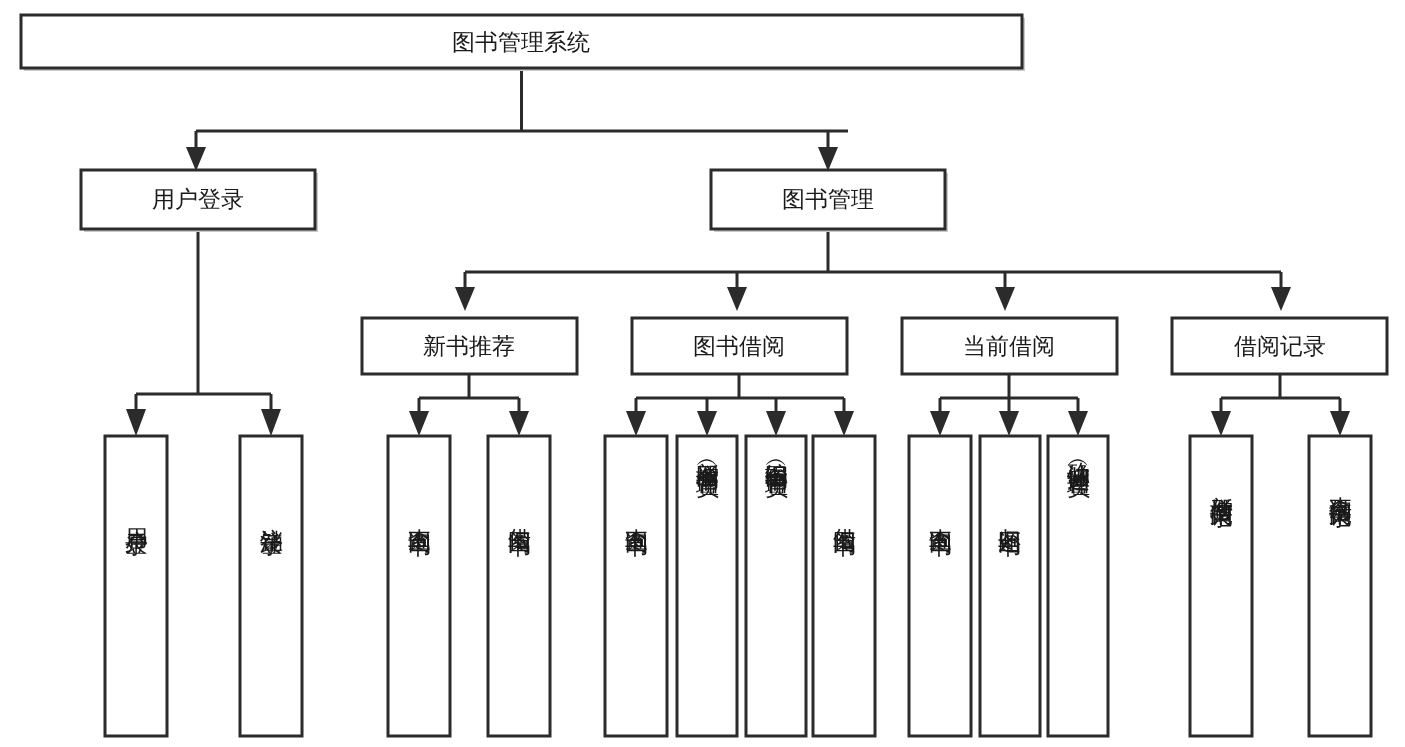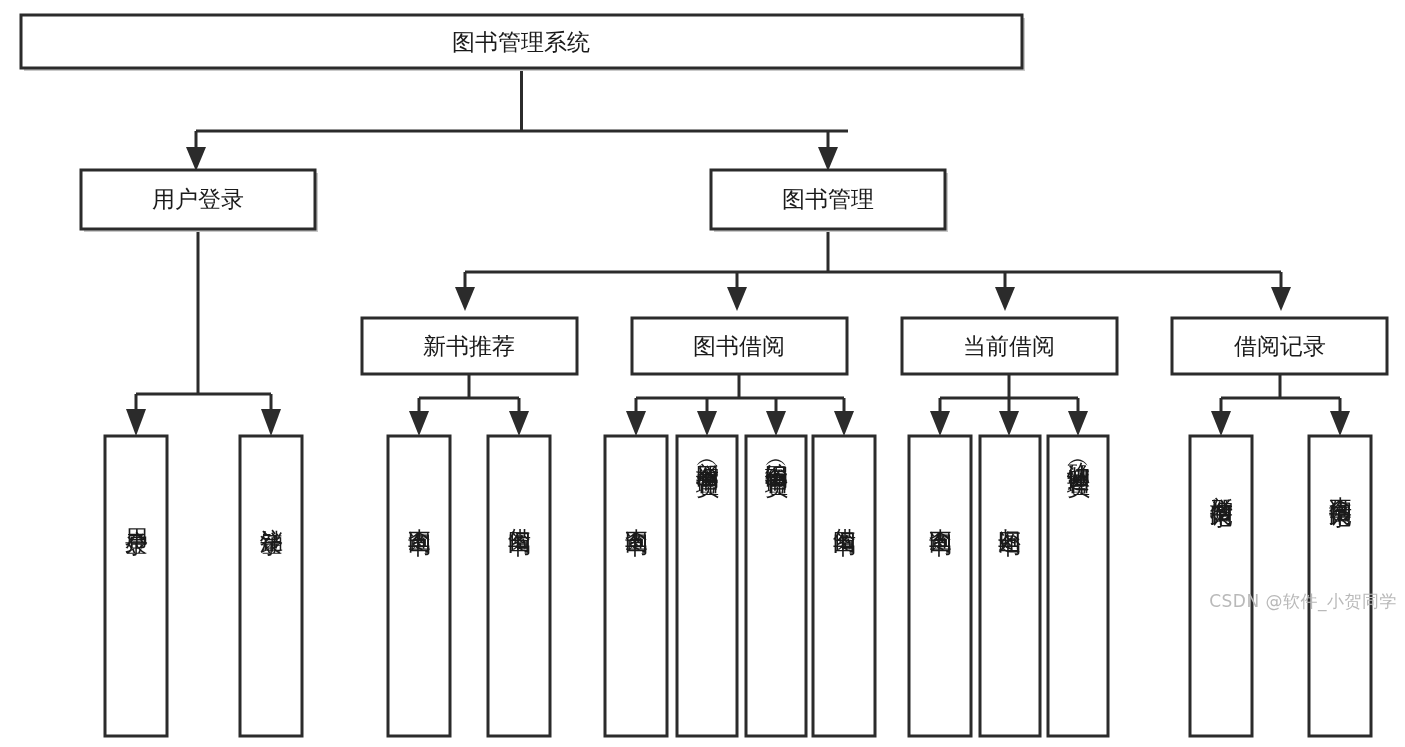--- a/index.html
+++ b/index.html
@@ -229,15 +229,14 @@
   <div class="node-label-v" style="left:776px; top:444px;">编辑图书（管理员）</div>
   <div class="node-label-v" style="left:844px; top:510px;">借阅图书</div>
 
   <div class="node-label-v" style="left:940px; top:510px;">查询图书</div>
   <div class="node-label-v" style="left:1009px; top:510px;">归还图书</div>
   <div class="node-label-v" style="left:1078px; top:444px;">确认归还（管理员）</div>
 
   <div class="node-label-v" style="left:1221px; top:478px;">新增借阅记录</div>
   <div class="node-label-v" style="left:1340px; top:478px;">查询借阅记录</div>
 
-  <div class="watermark">CSDN @软件_小贺同学</div>
 
 </div>
 
 </body></html>

